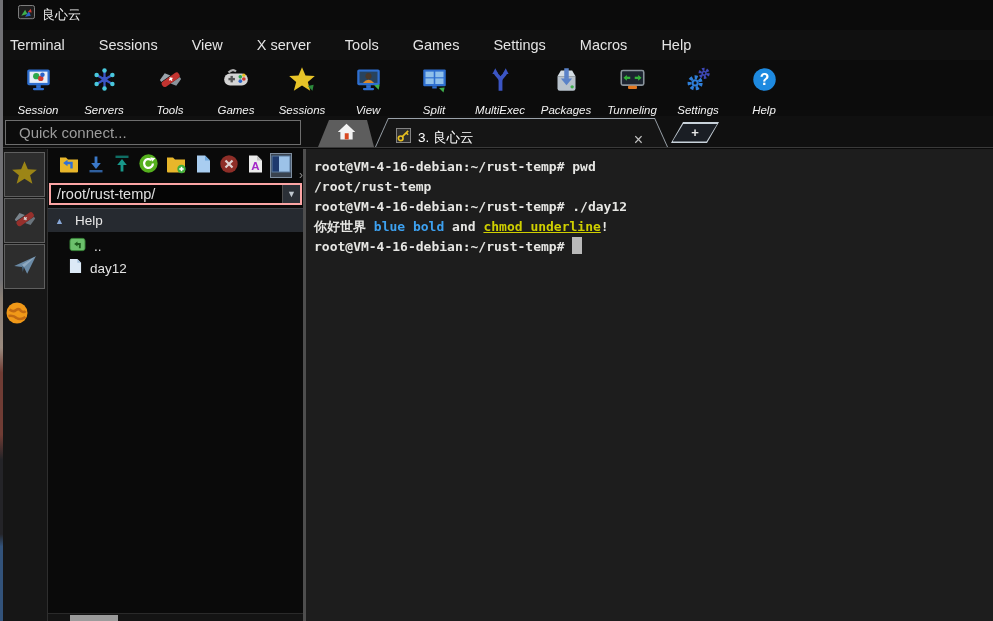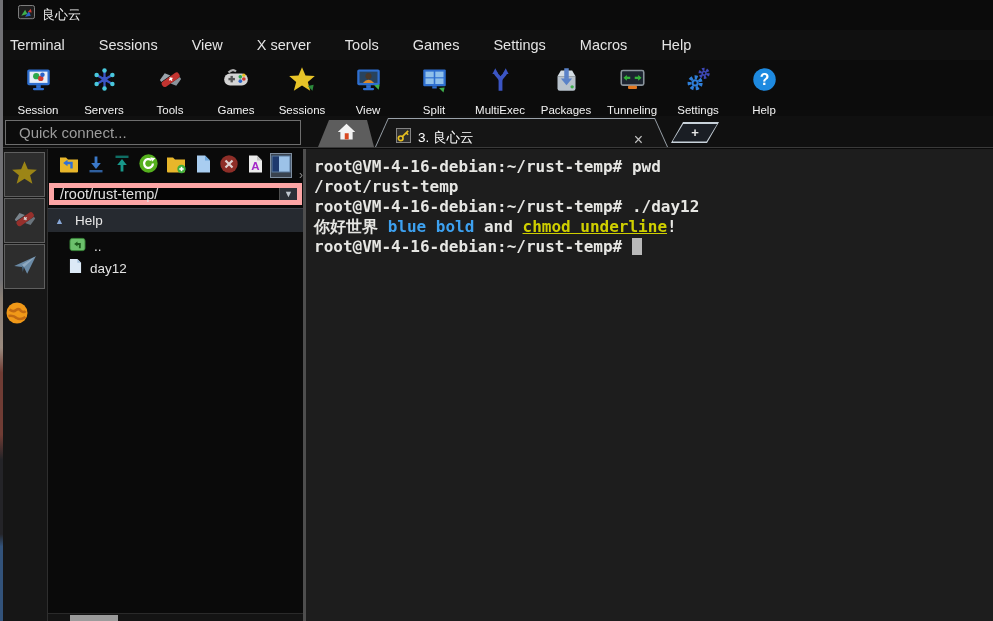--- a/index.html
+++ b/index.html
@@ -16,21 +16,21 @@
   .menubar { position:absolute; left:0; top:30px; right:0; height:30px; background:#101010;
              display:flex; align-items:center; padding-left:10px;gap:8px; }
   .menu-item { color:#e4e4e4; font-size:14.5px; padding:5px 13px; cursor:default; }
   .menu-item:first-child { padding-left:0; }
 
   
   .toolbar { position:absolute; left:0; top:60px; right:0; height:56px; background:#0c0c0c;
              display:flex; padding-left:5px; }
   .tb-item { width:66px; display:flex; flex-direction:column; align-items:center; padding-top:3px; }
   .tb-icon { height:32px; display:flex; align-items:center; justify-content:center; }
-  .tb-label { color:#f2f2f2; font-size:11.5px; margin-top:9px; white-space:nowrap; }
+  .tb-label { color:#f2f2f2; font-size:11.5px; margin-top:9px; white-space:nowrap;font-style:italic; }
 
   
   .connect-row { position:absolute; left:0; top:116px; right:0; height:32px; background:#101010;
                  border-bottom:1px solid #3a3a3a; }
   .quick-connect { position:absolute; left:5px; top:4px; width:296px; height:25px;
                    background:#0c0c0c; border:1px solid #6e6e6e; color:#9c9c9c; font-size:15px;
                    padding-left:13px; font-family:"Liberation Sans", sans-serif; outline:none; }
   .quick-connect::placeholder { color:#9c9c9c; }
 
   .tabbar { position:absolute; left:305px; top:0; right:0; height:32px; }
@@ -65,21 +65,21 @@
   .globe-btn { margin:13px 0 0 2px; width:28px; height:26px; display:flex; align-items:center; }
 
   
   .file-panel { position:absolute; left:48px; top:149px; width:255px; bottom:0; background:#0a0a0a; }
   .sftp-toolbar { height:33px; display:flex; align-items:center; padding-left:9px; gap:4px; }
   .sftp-btn { width:25px; height:25px; display:flex; align-items:center; justify-content:center;
               border:1px solid transparent; }
   .sftp-btn.selected { background:#39424e; border:1px solid #7e8ea0; }
   .sftp-more { color:#8a8a8a; font-size:12px; margin-left:3px; align-self:flex-end; }
 
-  .path-combo { margin:1px 1px 0 1px; height:22px; background:#050505; border:5px solid #fca5a5;
+  .path-combo { margin:1px 1px 0 1px; height:22px; background:#050505; border:2px solid #fca5a5;
                 display:flex; align-items:center; }
   .path-text { color:#e0e0e0; font-size:14.5px; padding-left:6px; flex:1; white-space:nowrap; }
   .combo-arrow { width:18px; height:100%; background:#2b3037; border-left:1px solid #4e4e4e;
                  color:#c0c8d0; display:flex; align-items:center; justify-content:center; font-size:9px; }
 
   .list-header { margin-top:3px; height:24px; background:#262a30; border-top:1px solid #3e434a;
                  display:flex; align-items:center; padding-left:7px; gap:11px; }
   .sort-icon { color:#88a8d8; font-size:9px; }
   .header-label { color:#e8e8e8; font-size:13.5px; }
 
@@ -89,21 +89,21 @@
 
   .h-scrollbar { position:absolute; left:0; right:0; bottom:0; height:8px; background:#141414;
                  border-top:1px solid #2a2a2a; }
   .h-thumb { position:absolute; left:22px; top:1px; width:48px; height:6px; background:#9b9b9b; }
 
   .divider { position:absolute; left:303px; top:149px; width:3px; bottom:0; background:#4e4e4e; }
 
   
   .terminal { position:absolute; left:306px; top:149px; right:0; bottom:0;
               background:var(--t-bg,#1d1d1d); color:var(--t-fg,#e6e6e3);
-              font-family:"DejaVu Sans Mono", monospace; font-size:16px; font-weight:bold;
+              font-family:"DejaVu Sans Mono", monospace; font-size:13px; font-weight:bold;
               line-height:20px; padding:8px 0 0 8px; }
   .t-line { height:20px; white-space:pre; }
   .c-blue { color:var(--t-blue,#3da1f0); }
   .c-yellow { color:var(--t-yellow,#cfcf00); text-decoration:underline; }
   .cursor { display:inline-block; width:10px; height:17px; background:var(--t-cursor,#b9b9b9);
             vertical-align:-3px; }
 </style>
 </head>
 <body>
 

